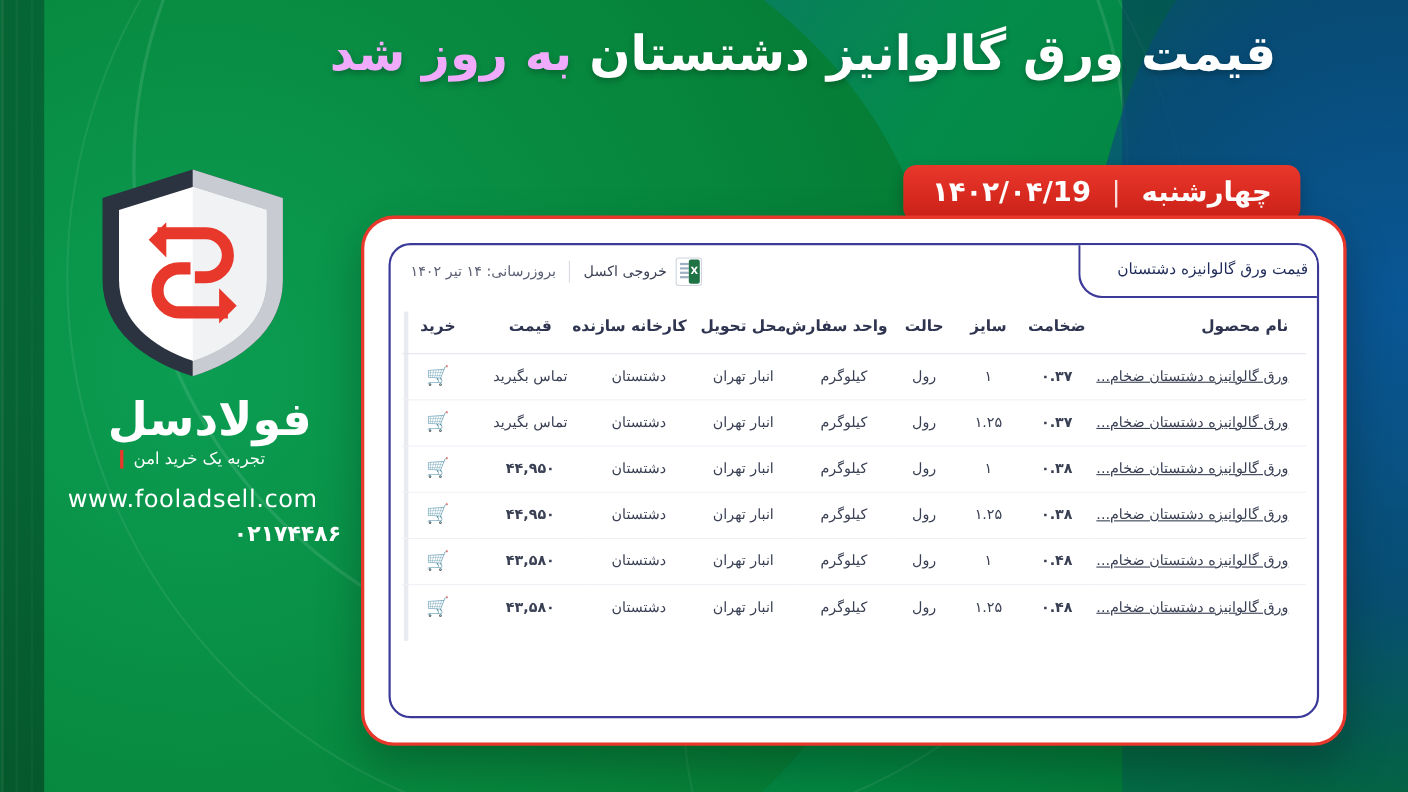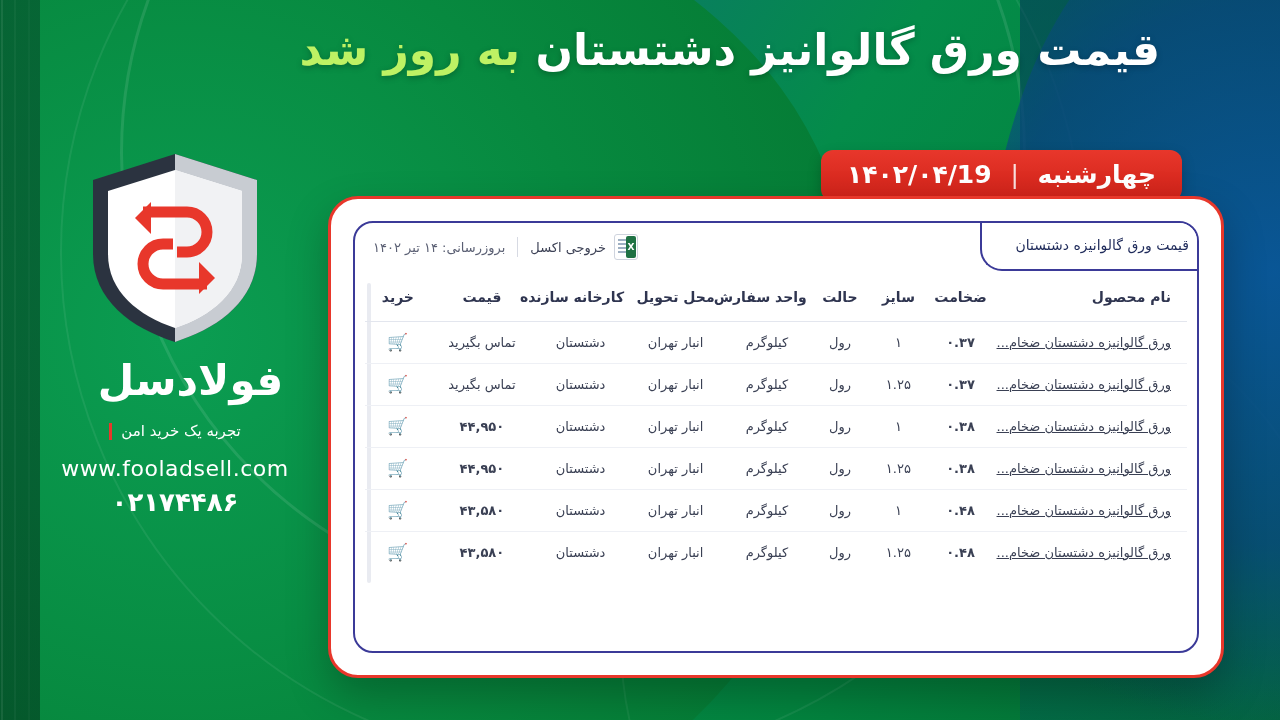--- a/index.html
+++ b/index.html
@@ -82,21 +82,21 @@
     right: 120px;
     color: #ffffff;
     font-size: 44px;
     font-weight: bold;
     letter-spacing: 0;
     text-shadow: 0 2px 6px rgba(0,0,0,0.25);
     direction: rtl;
     white-space: nowrap;
   }
   .title .hl {
-    color: #bef264;
+    color: #f0abfc;
   }
 
   
   .date-badge {
     position: absolute;
     top: 150px;
     right: 98px;
     background: linear-gradient(180deg, #e8372b, #cf2118);
     color: #fff;
     font-size: 25px;
@@ -308,21 +308,21 @@
   .shield svg { display: block; }
   .brand-name {
     color: #ffffff;
     font-size: 42px;
     font-weight: bold;
     letter-spacing: 1px;
     line-height: 1;
     padding-left: 31px;
   }
   .brand-slogan {
-    margin-top: 20px;
+    margin-top: 6px;
     color: #ffffff;
     font-size: 15px;
     display: flex;
     align-items: center;
     justify-content: center;
     gap: 9px;
   }
   .brand-slogan .bar {
     display: inline-block;
     width: 3px; height: 17px;
@@ -330,23 +330,24 @@
   }
   .brand-site {
     margin-top: 16px;
     color: #ffffff;
     font-size: 22px;
     letter-spacing: .5px;
   }
   .brand-phone {
     margin-top: 6px;
     color: #ffffff;
-    font-size: 26px;
+    font-size: 20px;
     font-weight: bold;
     letter-spacing: 2px;
+    text-align: right;
   }
 </style>
 </head>
 <body>
 
 <div id="page">
 
   <div class="bg-base"></div>
   <div class="bg-green-right"></div>
   <div class="bg-swoosh sw1"></div>

